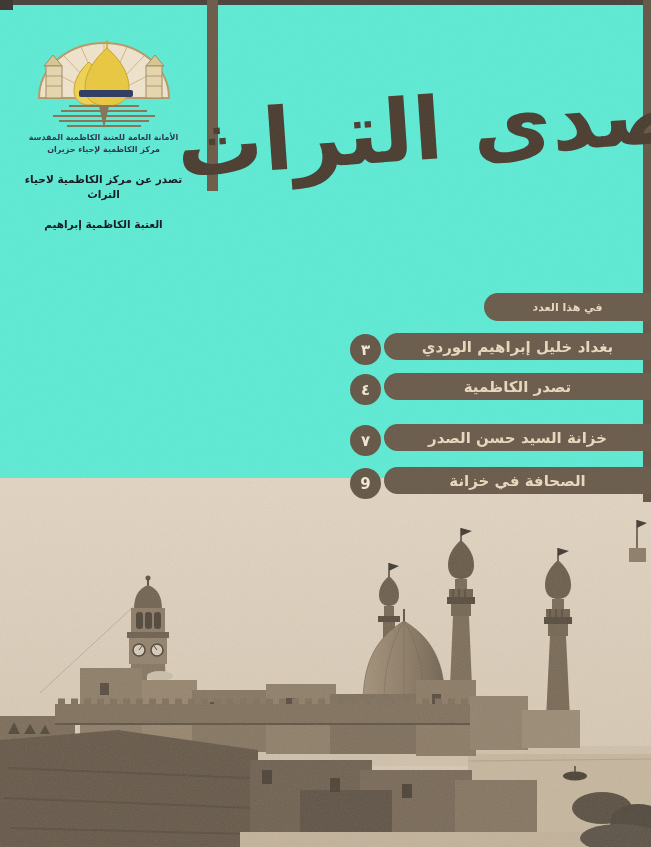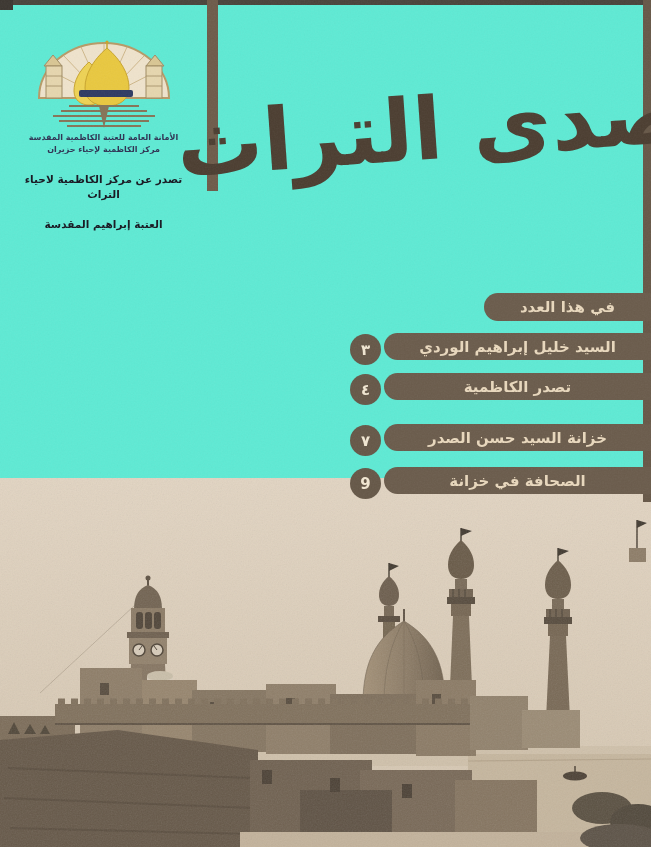--- a/index.html
+++ b/index.html
@@ -27,21 +27,21 @@
     left:220px;top:40px;width:420px;height:178px;
     display:flex;align-items:center;justify-content:center;
     direction:rtl;color:#4b3d30;font-size:86px;font-weight:bold;
     letter-spacing:-2px;transform:rotate(-4deg);white-space:nowrap;
   }
 
   
   .header-pill{
     left:484px;top:293px;width:167px;height:28px;background:#6a5b4b;
     border-radius:14px 0 0 14px;display:flex;align-items:center;justify-content:center;
-    direction:rtl;color:#e9d8bd;font-weight:bold;font-size:15px;
+    direction:rtl;color:#e9d8bd;font-weight:bold;font-size:11px;
   }
   .item-pill{
     left:384px;width:267px;height:27px;background:#6a5b4b;
     border-radius:14px 0 0 14px;display:flex;align-items:center;justify-content:center;
     direction:rtl;color:#e9d8bd;font-weight:bold;font-size:15px;white-space:nowrap;
   }
   .badge{
     left:350px;width:31px;height:31px;border-radius:50%;background:#655747;
     display:flex;align-items:center;justify-content:center;
     color:#f2e7d2;font-weight:bold;font-size:15px;direction:rtl;
@@ -240,29 +240,29 @@
           <line x1="32" y1="71" x2="118" y2="71"></line>
         <line x1="24" y1="76" x2="126" y2="76"></line>
           <line x1="30" y1="81" x2="120" y2="81"></line>
         <line x1="38" y1="86" x2="112" y2="86"></line>
       </g>
       <polygon points="70,66 80,66 75,88" fill="#857457"></polygon>
     </svg>
     <div class="org-line">الأمانة العامة للعتبة الكاظمية المقدسة</div>
     <div class="org-line">مركز الكاظمية لإحياء حزيران</div>
     <div class="pub-line">تصدر عن مركز الكاظمية لاحياء التراث</div>
-    <div class="pub-line">العتبة إبراهيم المقدسة</div>
+    <div class="pub-line">العتبة الكاظمية إبراهيم</div>
   </div>
 
   <div class="abs mag-title">صدى التراث</div>
 
   <div>
     <div class="abs header-pill">في هذا العدد</div>
 
-    <div class="abs item-pill" style="top:333px">السيد خليل إبراهيم الوردي</div>
+    <div class="abs item-pill" style="top:333px">بغداد خليل إبراهيم الوردي</div>
     <div class="abs badge" style="top:334px">٣</div>
 
     <div class="abs item-pill" style="top:373px">تصدر الكاظمية</div>
     <div class="abs badge" style="top:374px">٤</div>
 
     <div class="abs item-pill" style="top:424px">خزانة السيد حسن الصدر</div>
     <div class="abs badge" style="top:425px">٧</div>
 
     <div class="abs item-pill" style="top:467px">الصحافة في خزانة</div>
     <div class="abs badge" style="top:468px">9</div>

